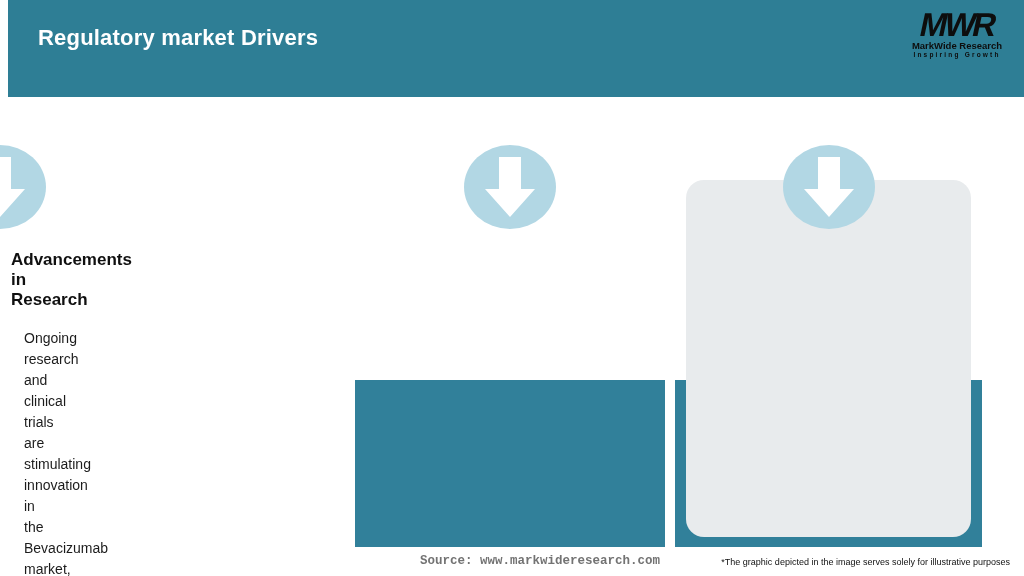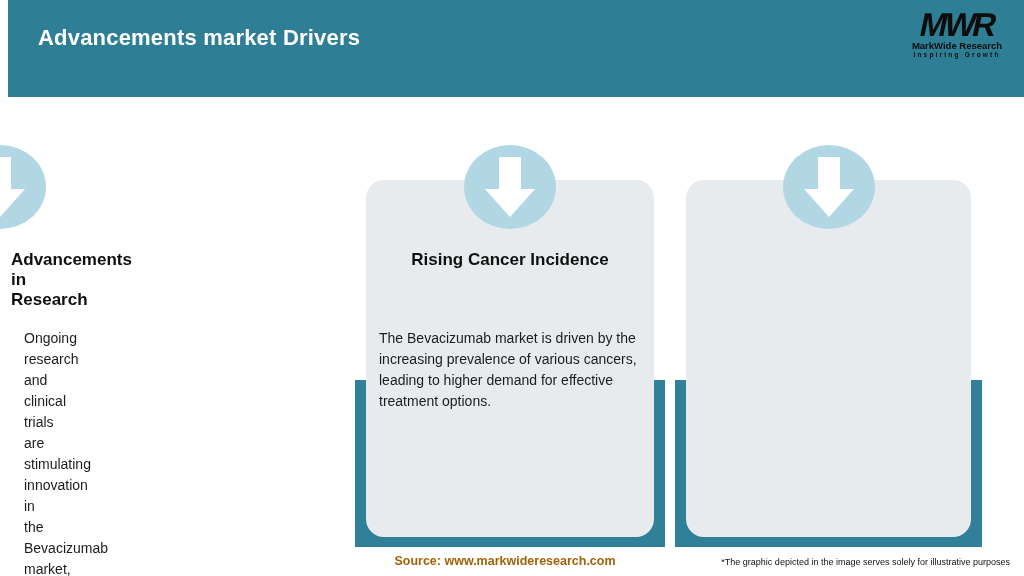--- a/index.html
+++ b/index.html
@@ -52,45 +52,41 @@
     position:absolute;top:70px;left:0;right:0;margin:0;
     text-align:center;font-size:17px;font-weight:700;color:#101010;
   }
   .card-desc{
     position:absolute;top:148px;left:13px;right:7px;margin:0;
     font-size:14px;line-height:21px;color:#1c1c1c;
   }
   
   .source{
     position:absolute;left:350px;top:554px;width:310px;
-    text-align:center;font-size:12.5px;font-weight:700;color:#a16207;
+    text-align:right;font-size:12.5px;font-weight:700;color:#737373;font-family:Liberation Mono, monospace;
   }
   .disclaimer{
     position:absolute;right:14px;top:557px;
     font-size:9px;color:#111111;
   }
 </style>
 </head>
 <body>
 
 <div class="header">
-  <h1 class="header-title">Advancements market Drivers</h1>
+  <h1 class="header-title">Regulatory market Drivers</h1>
   <div class="logo">
     <div class="logo-mark">MWR</div>
     <div class="logo-name">MarkWide Research</div>
     <div class="logo-tagline">Inspiring Growth</div>
   </div>
 </div>
 
 <div class="col">
   <div class="frame"></div>
-  <div class="card">
-    <h2 class="card-title">Rising Cancer Incidence</h2>
-    <p class="card-desc">The Bevacizumab market is driven by the increasing prevalence of various cancers, leading to higher demand for effective treatment options.</p>
-  </div>
   <div class="circle">
     <svg width="52" height="62" viewBox="0 0 52 62">
       <path d="M15 0 h22 v32 h14 L26 60 L1 32 h14 Z" fill="#ffffff"></path>
     </svg>
   </div>
 </div>
 
 <div class="col">
   <div class="frame"></div>
   <div class="card">

